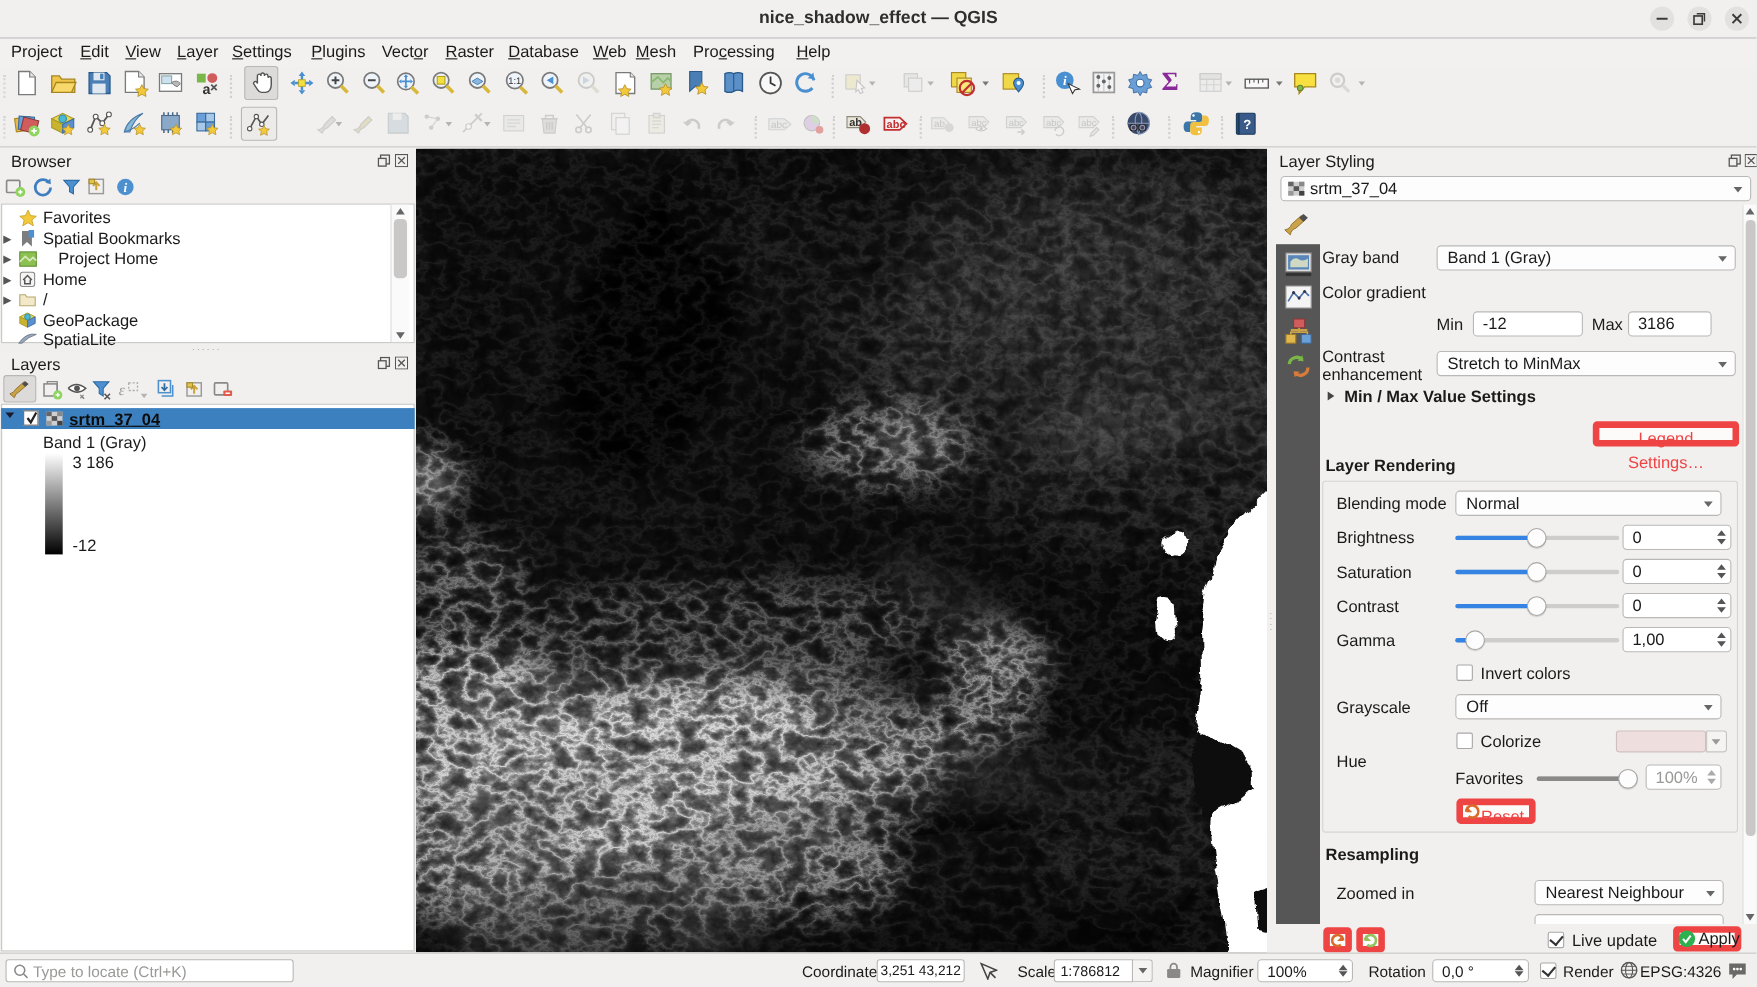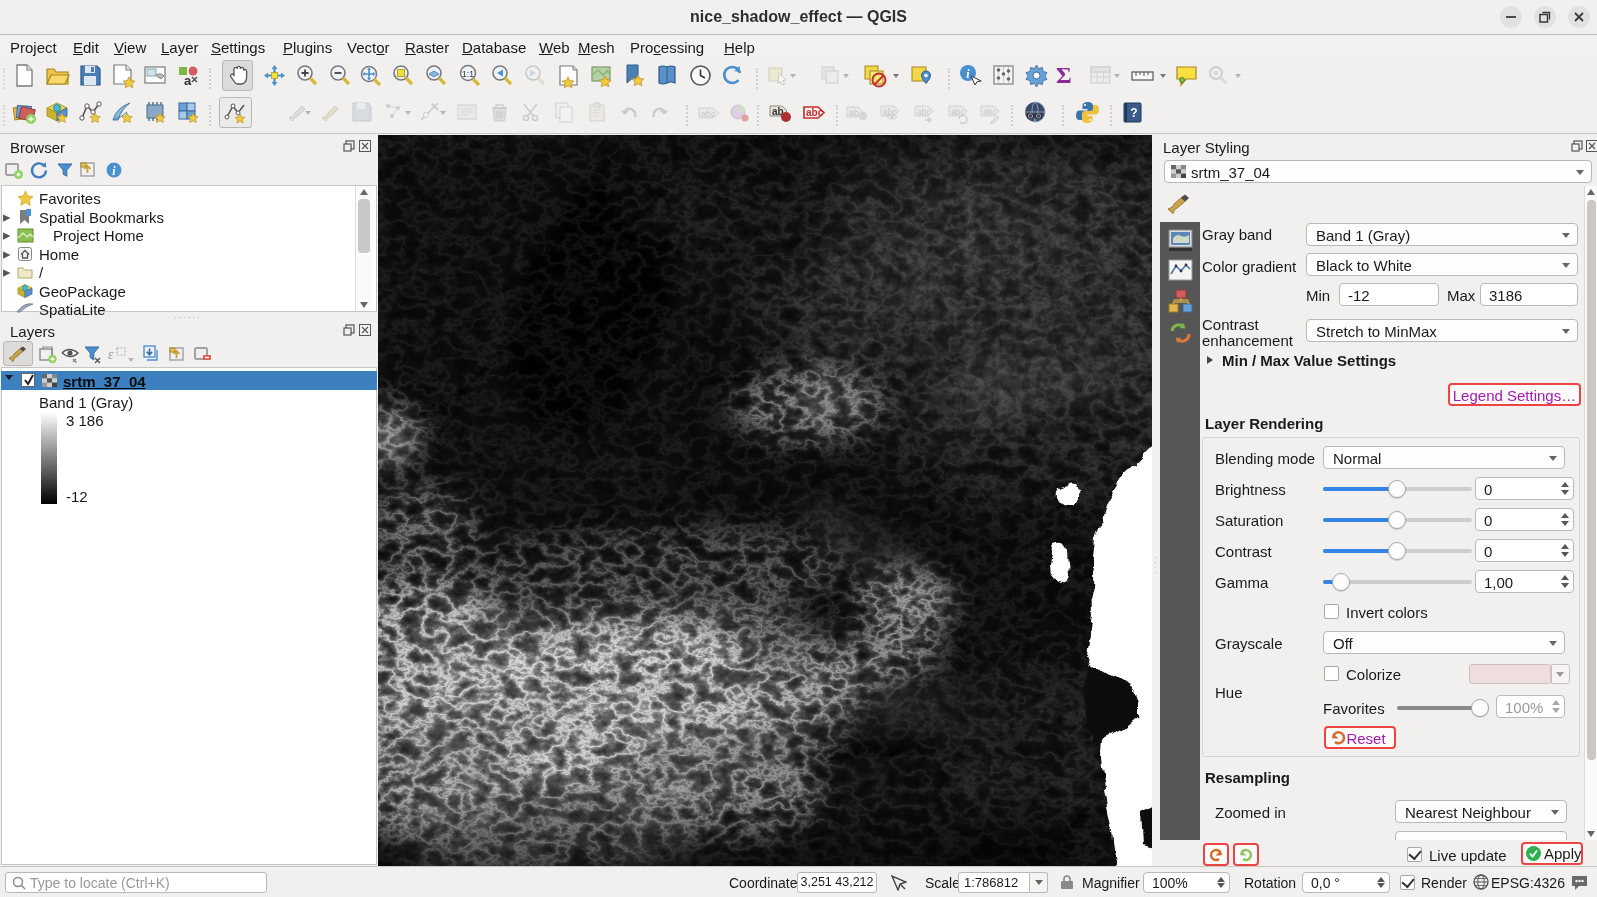--- a/index.html
+++ b/index.html
@@ -41,21 +41,21 @@
 .spin .ct{position:absolute;left:8px;top:50%;transform:translateY(-50%)}
 .spin .up{position:absolute;right:4px;top:4px;width:0;height:0;border-left:4px solid transparent;border-right:4px solid transparent;border-bottom:5px solid #555}
 .spin .dn{position:absolute;right:4px;bottom:4px;width:0;height:0;border-left:4px solid transparent;border-right:4px solid transparent;border-top:5px solid #555}
 .rlabel{position:absolute;font-size:15px;color:#1a1a1a;white-space:nowrap}
 .blabel{position:absolute;font-size:15px;font-weight:bold;color:#1a1a1a;white-space:nowrap}
 .slider{position:absolute;height:4px;border-radius:2px;background:#cecdcc}
 .slider .fill{position:absolute;left:0;top:0;height:4px;border-radius:2px;background:#3584e4}
 .slider .handle{position:absolute;top:-7px;width:18px;height:18px;border-radius:50%;background:#fdfdfd;border:1px solid #a9a8a7;box-shadow:0 1px 1px rgba(0,0,0,.15)}
 .cbox{position:absolute;width:15px;height:15px;background:#fff;border:1px solid #a9a8a7;border-radius:2px}
 .cbox.ck:after{content:"";position:absolute;left:3px;top:0px;width:6px;height:9px;border:solid #333;border-width:0 2px 2px 0;transform:rotate(40deg)}
-.btn{position:absolute;background:#fcfbfa;border:2px solid #ef4444;border-radius:4px;font-size:15px;color:#a21caf;text-align:center}
+.btn{position:absolute;background:#fcfbfa;border:6px solid #ef4444;border-radius:4px;font-size:15px;color:#ef4444;text-align:center}
 
 #statusbar{position:absolute;left:0;top:866px;width:1597px;height:31px;background:#f1f0ef;border-top:1px solid #c8c7c6;font-size:14px;color:#1a1a1a}
 </style></head><body>
 <div id="app">
 <div id="menubar">
   <span style="left:10px">Pro<u>j</u>ect</span>
   <span style="left:73px"><u>E</u>dit</span>
   <span style="left:114px"><u>V</u>iew</span>
   <span style="left:161px"><u>L</u>ayer</span>
   <span style="left:211px"><u>S</u>ettings</span>
@@ -798,30 +798,26 @@
         <path d="M21 13 a7 7 0 0 1 -12 5" fill="none" stroke="#d87a3a" stroke-width="3"></path>
         <path d="M9 22 l-1-5.5 5.5 0.5 Z" fill="#d87a3a"></path>
       </svg>
 
   <div class="rlabel" style="left:50px;top:91px">Gray band</div>
   <div class="combo" style="left:154px;top:88px;width:272px;height:23px">
         <span class="ct">Band 1 (Gray)</span>
         <span class="ca"></span>
       </div>
   <div class="rlabel" style="left:50px;top:123px">Color gradient</div>
-  <div class="combo" style="left:154px;top:118px;width:272px;height:23px">
-        <span class="ct">Black to White</span>
-        <span class="ca"></span>
-      </div>
   <div class="rlabel" style="left:154px;top:152px">Min</div>
   <div class="inputbox" style="left:187px;top:148px;width:100px;height:23px">
         <span class="ct">-12</span>
       </div>
   <div class="rlabel" style="left:295px;top:152px">Max</div>
-  <div class="inputbox" style="left:328px;top:148px;width:98px;height:23px">
+  <div class="inputbox" style="left:328px;top:148px;width:76px;height:23px">
         <span class="ct">3186</span>
       </div>
   <div class="rlabel" style="left:50px;top:182px;line-height:16px">Contrast<br>enhancement</div>
   <div class="combo" style="left:154px;top:184px;width:272px;height:23px">
         <span class="ct">Stretch to MinMax</span>
         <span class="ca"></span>
       </div>
   <div class="abs" style="left:55px;top:221px;width:0;height:0;border-left:6px solid #444;border-top:4.5px solid transparent;border-bottom:4.5px solid transparent"></div>
   <div class="blabel" style="left:70px;top:217px">Min / Max Value Settings</div>
   <div class="btn" style="left:296px;top:248px;width:133px;height:23px;line-height:21px">Legend Settings…</div>

